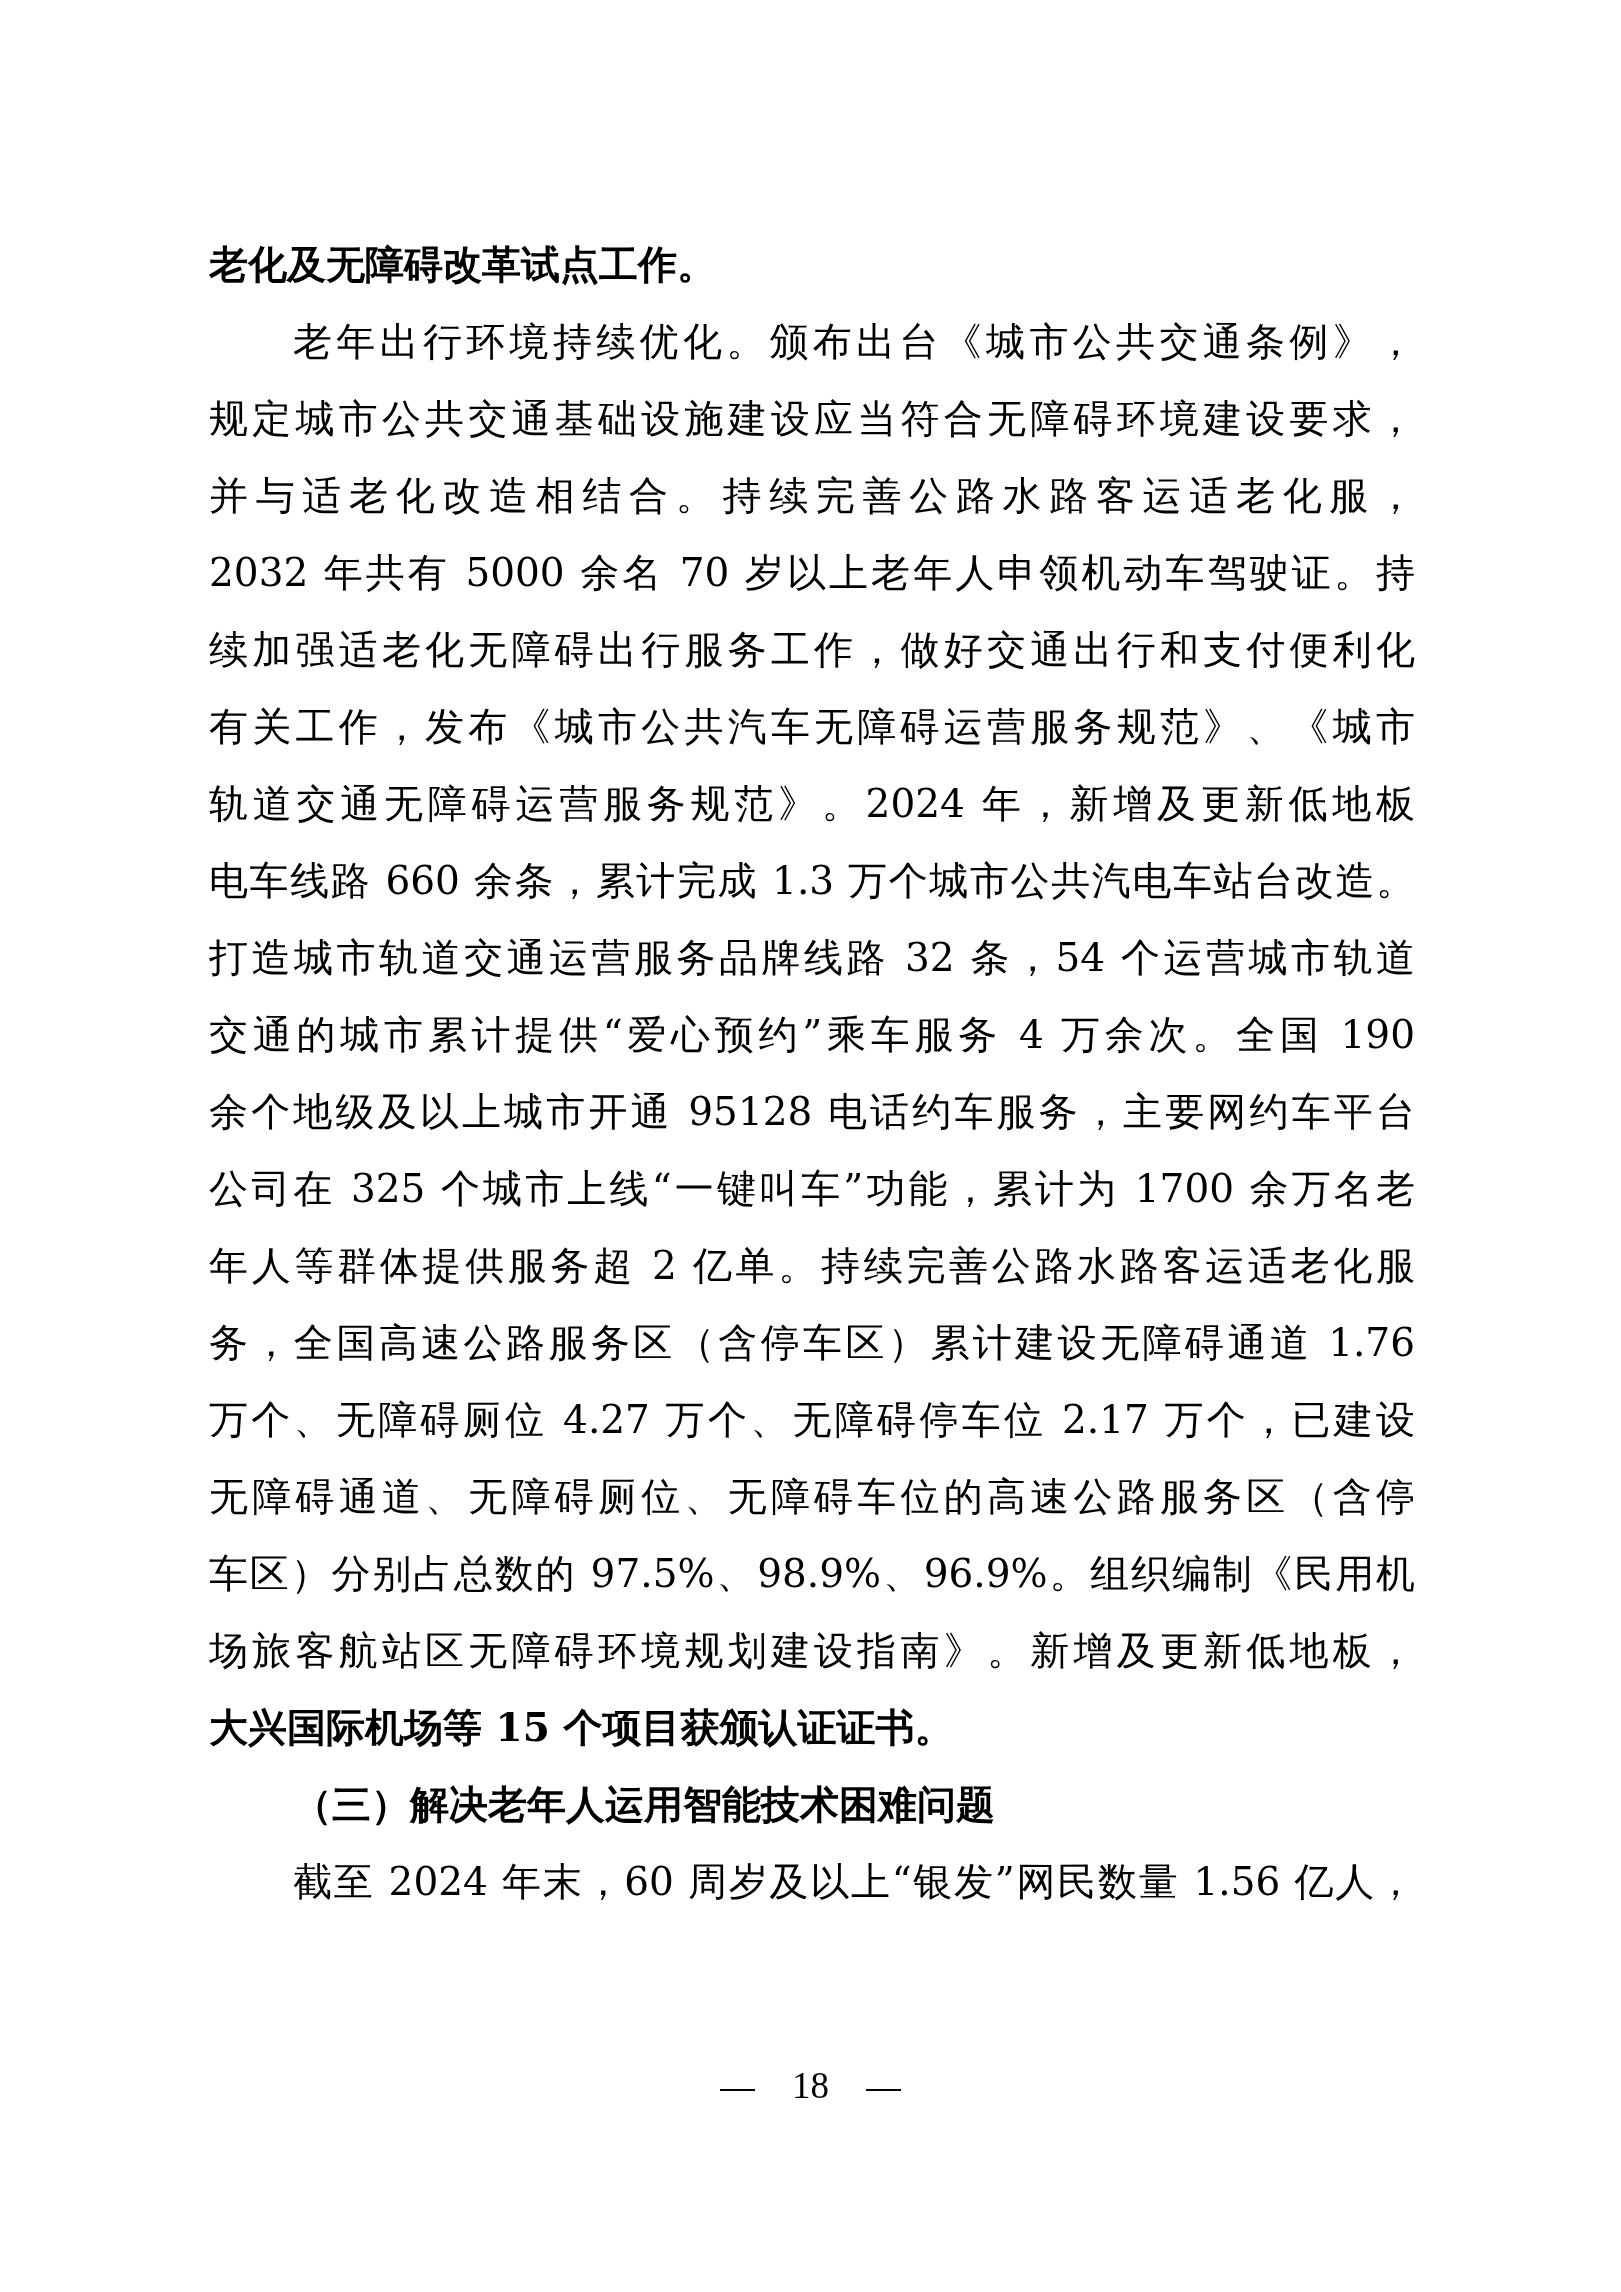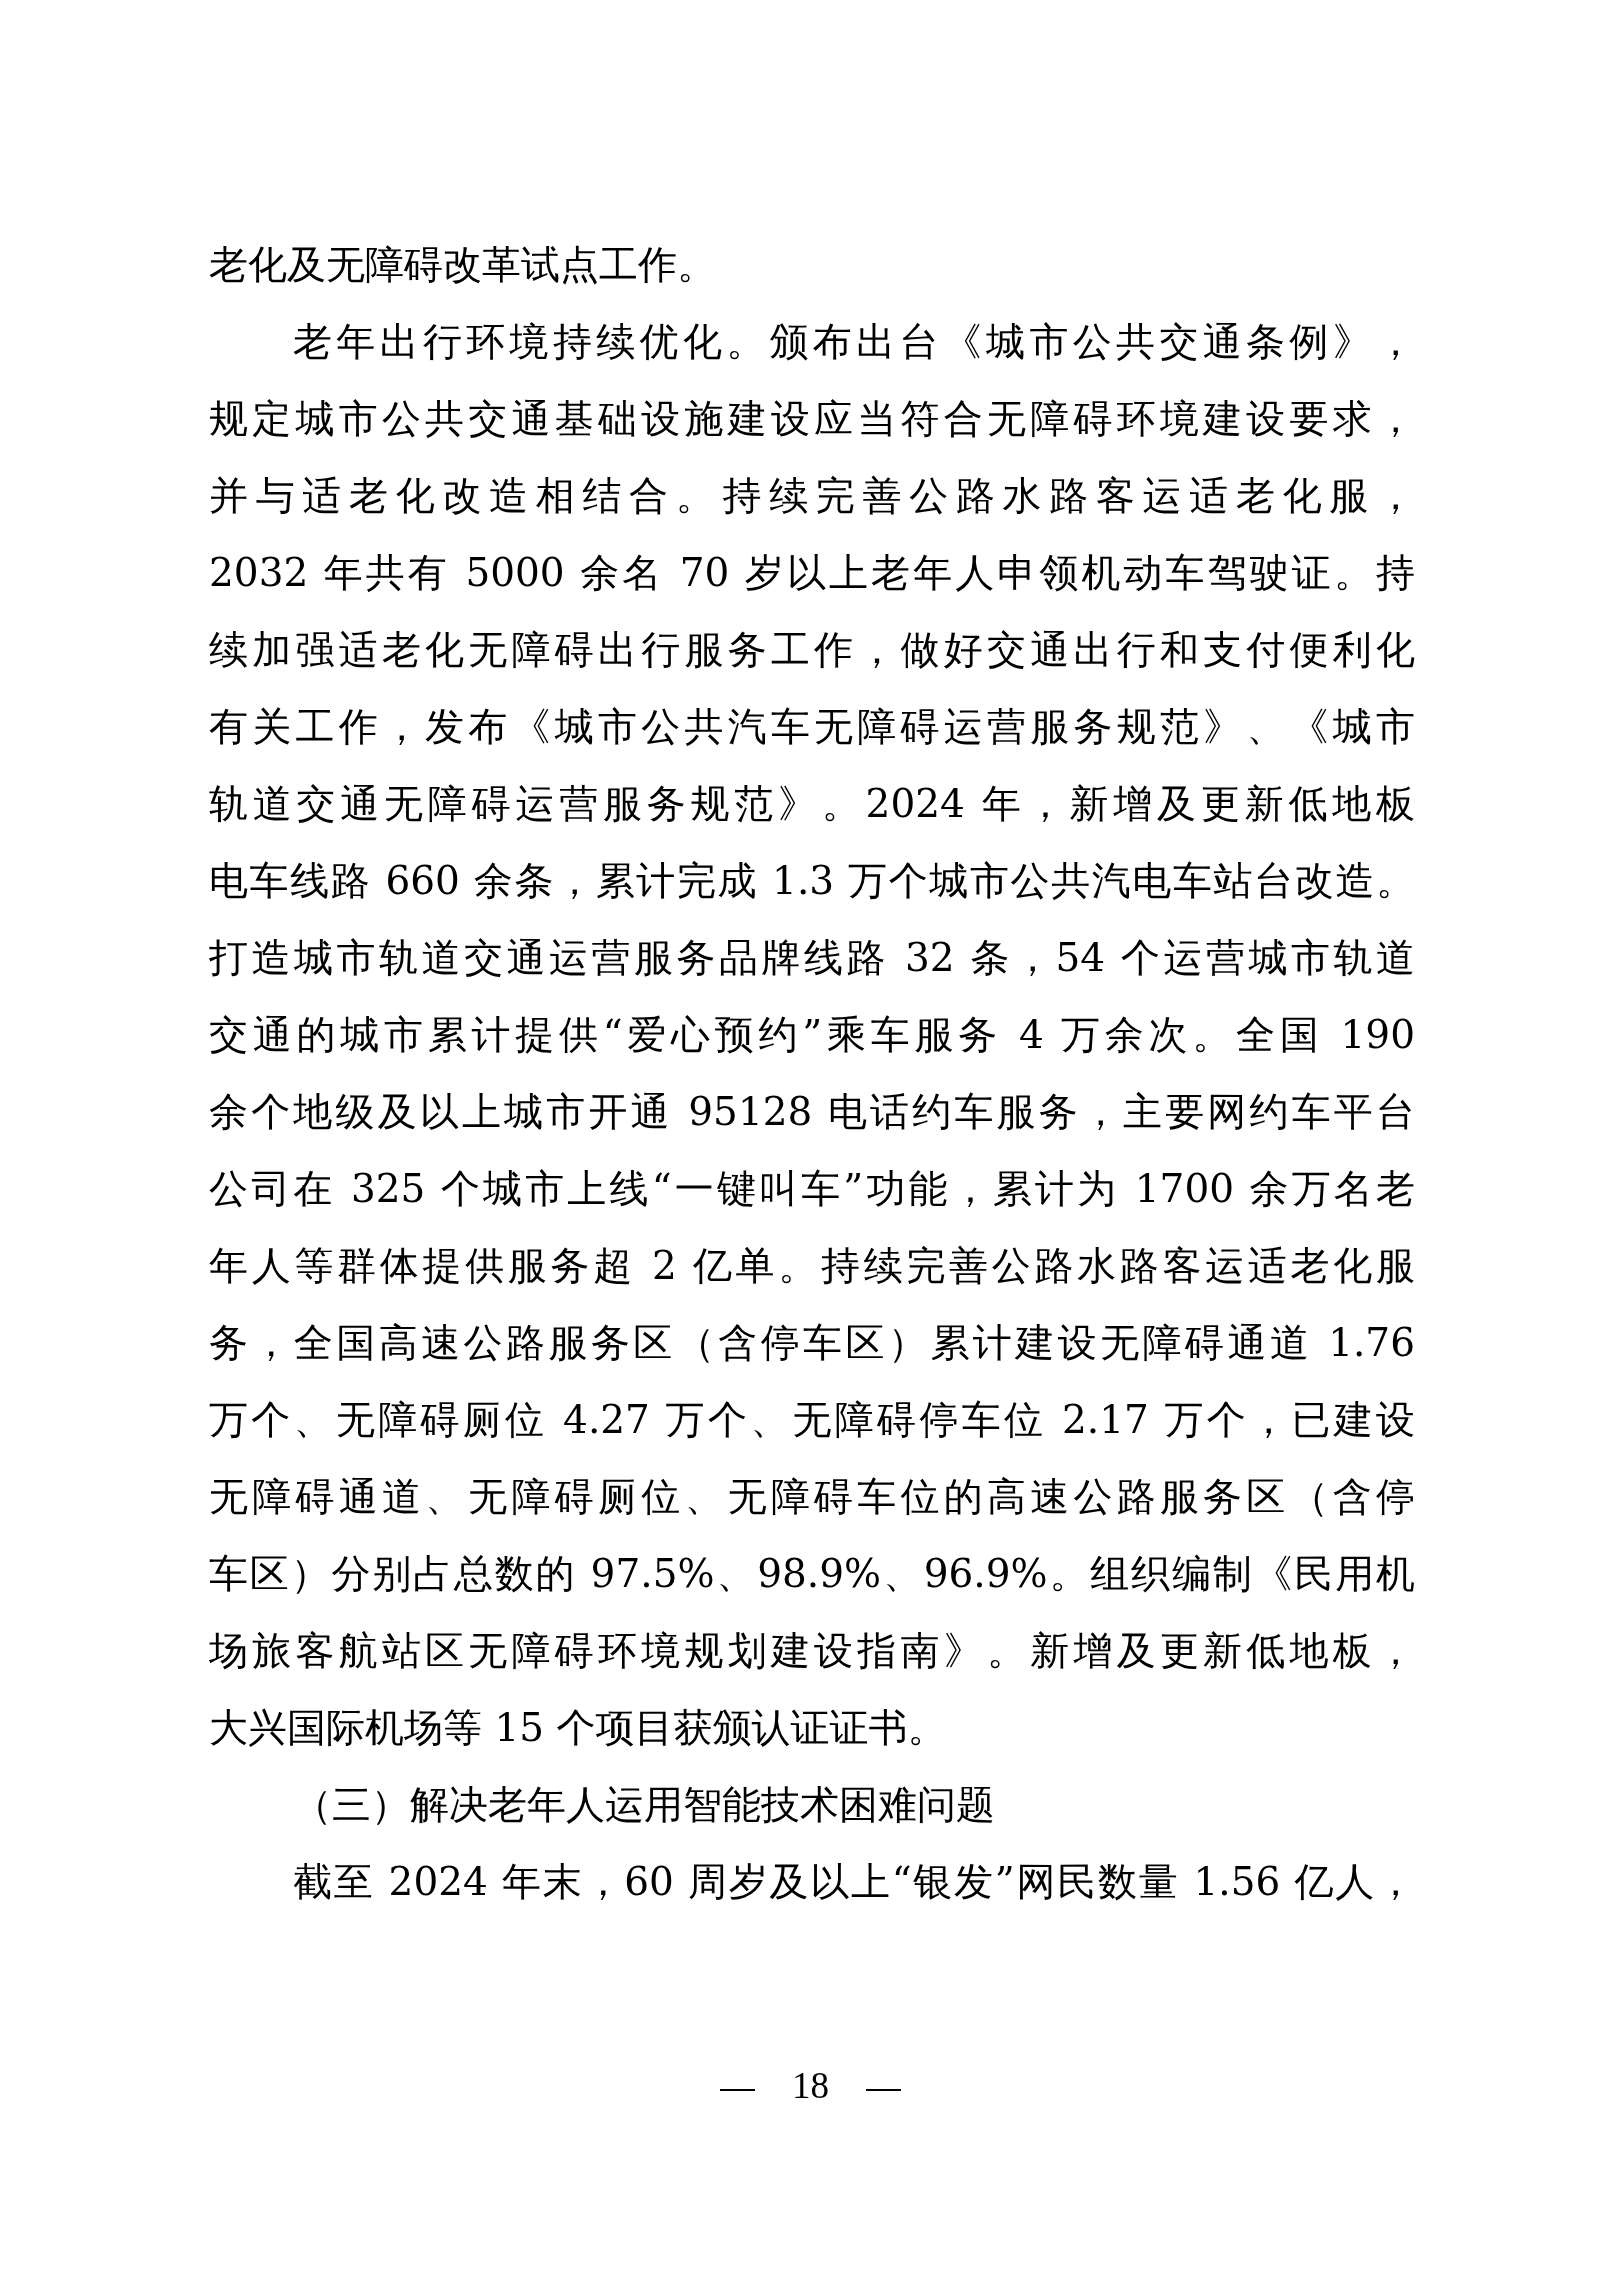--- a/index.html
+++ b/index.html
@@ -10,23 +10,23 @@
     font-family: "DejaVu Serif", "Liberation Serif", serif;
     color: #000;
   }
   .line {
     height: 77px; line-height: 77px;
     font-size: 39px;
     white-space: nowrap;
     text-align: justify; text-align-last: justify;
     overflow: hidden;
   }
-  .line.last { text-align-last: left; }
+  .line.last { text-align-last: left; font-weight: bold; }
   .line.indent { padding-left: 84px; }
-  .line.heading { font-weight: normal; text-align-last: left; padding-left: 84px; }
+  .line.heading { font-weight: bold; text-align-last: left; padding-left: 84px; }
   .page-number {
     position: absolute; left: 0; top: 2064px; width: 1621px; text-align: center;
     font-family: Liberation Serif, serif; font-size: 37px; color: #000;
   }
   .page-number .dash { display: inline-block; width: 35px; height: 2px; background: #000; vertical-align: middle; margin: 0 37px; }
 </style>
 </head>
 <body>
 
 <div class="page">

